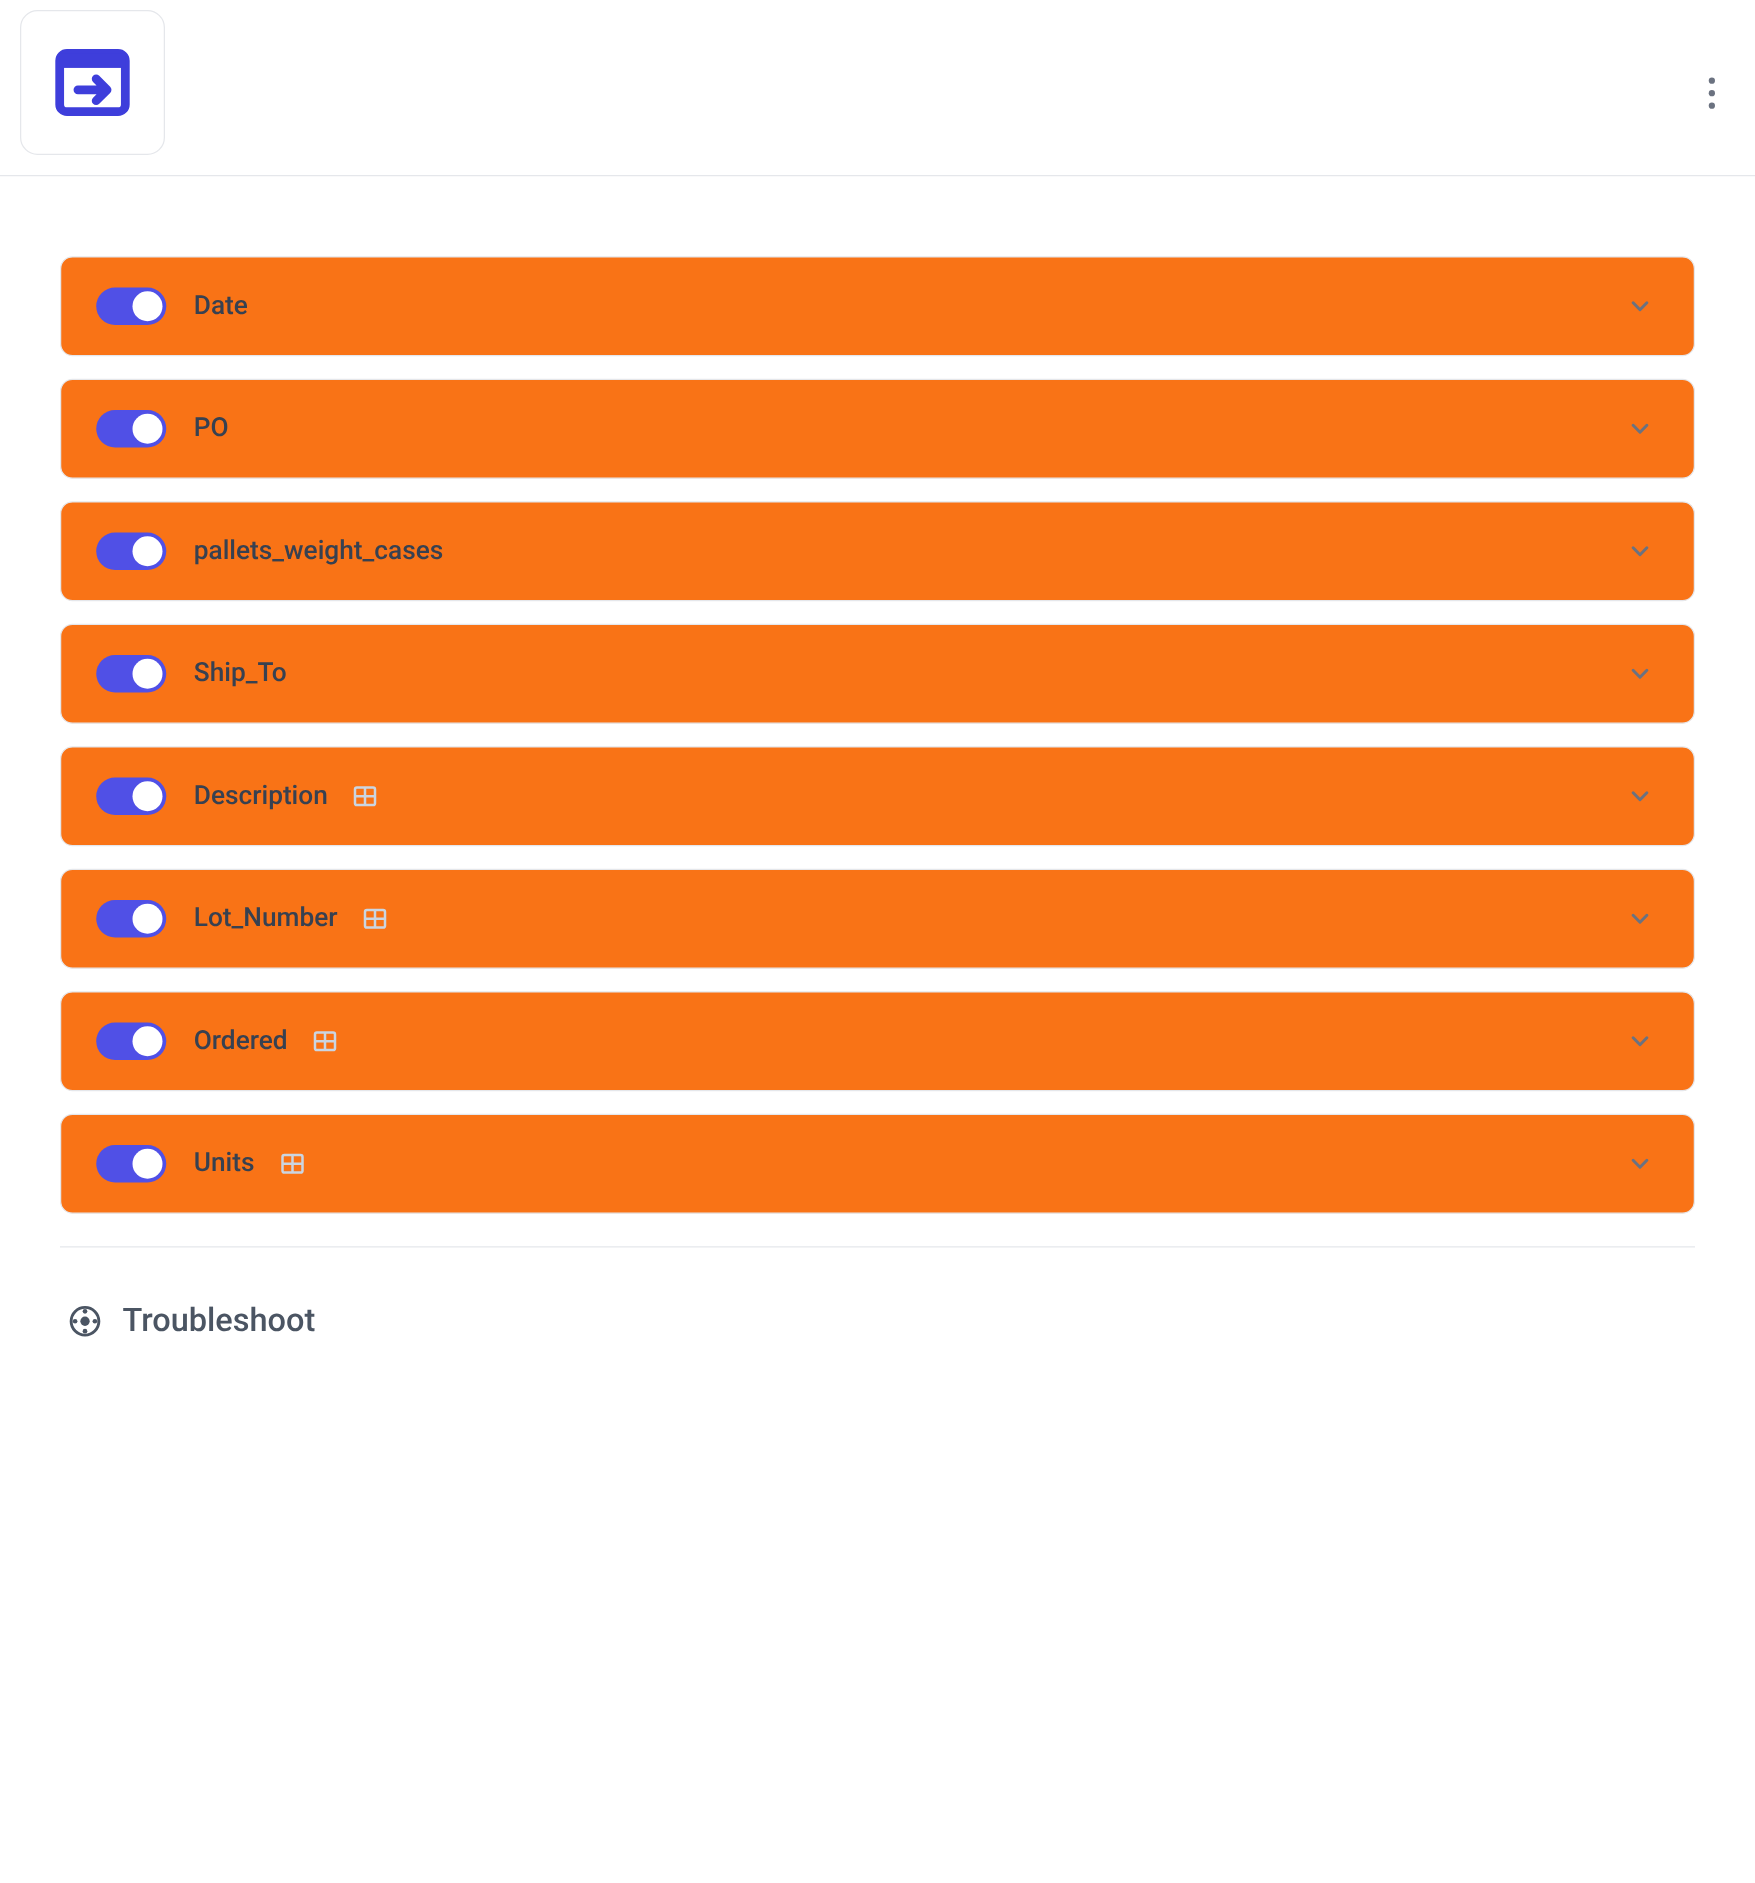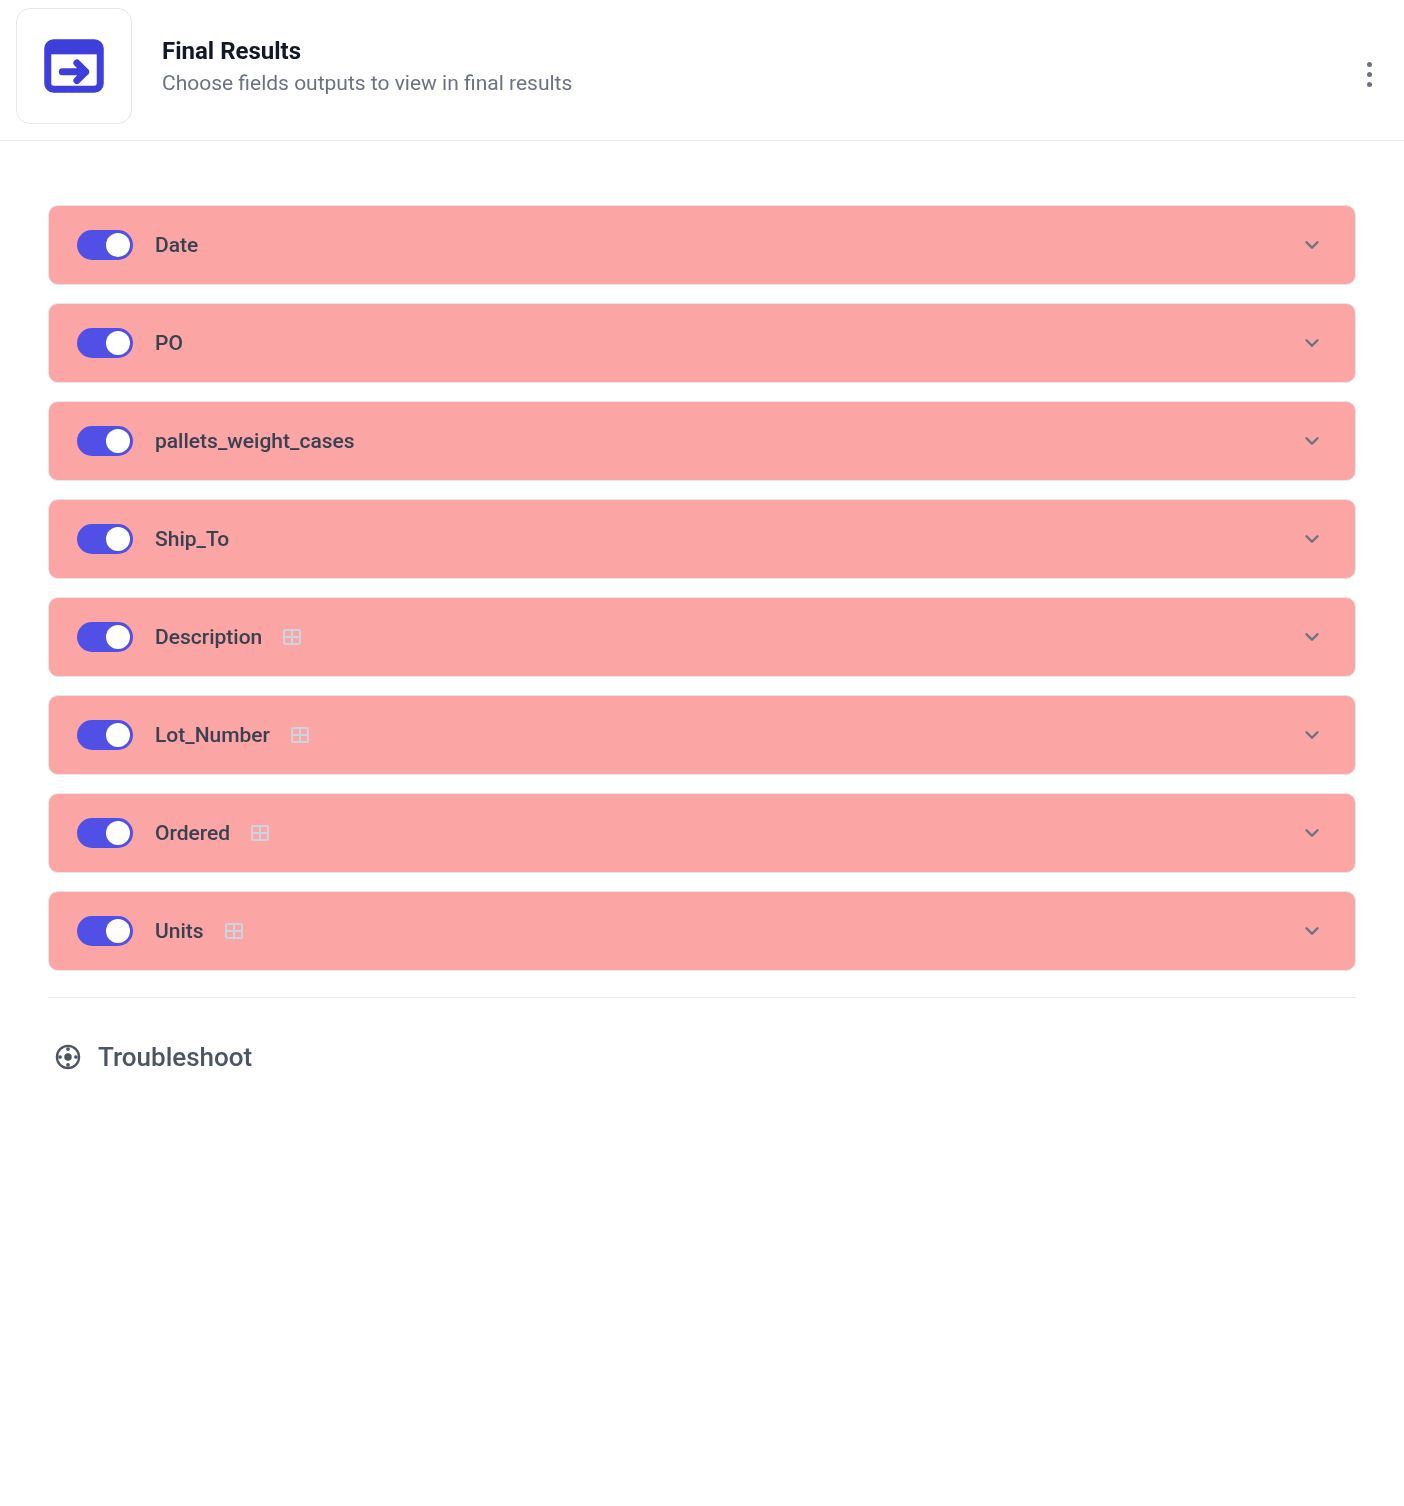--- a/index.html
+++ b/index.html
@@ -60,21 +60,21 @@
   .content {
     padding: 64px 48px 40px 48px;
   }
   .field-row {
     display: flex;
     align-items: center;
     border: 1px solid #e5e7eb;
     border-radius: 10px;
     padding: 24px 28px;
     margin-bottom: 18px;
-    background: #fca5a5;
+    background: #f97316;
   }
   .toggle {
     width: 56px;
     height: 30px;
     background: #5050e6;
     border-radius: 15px;
     position: relative;
     flex-shrink: 0;
     cursor: pointer;
   }
@@ -124,24 +124,20 @@
 </head>
 <body>
 
 <div class="header">
   <div class="header-icon-box">
     <svg width="70" height="70" viewBox="0 0 24 24" fill="none">
       <rect x="3" y="4" width="18" height="16" rx="2" stroke="#3e3edb" stroke-width="2.4" fill="#fff"></rect>
       <rect x="3" y="4" width="18" height="4" fill="#3e3edb"></rect>
       <path d="M8 14 H16 M13 11 L16 14 L13 17" stroke="#3e3edb" stroke-width="2.4" stroke-linecap="round" stroke-linejoin="round"></path>
     </svg>
-  </div>
-  <div class="header-text">
-    <div class="header-title">Final Results</div>
-    <div class="header-sub">Choose fields outputs to view in final results</div>
   </div>
   <div class="menu-dots">
     <span></span>
       <span></span>
       <span></span>
   </div>
 </div>
 
 <div class="content" id="fields-container">
 

